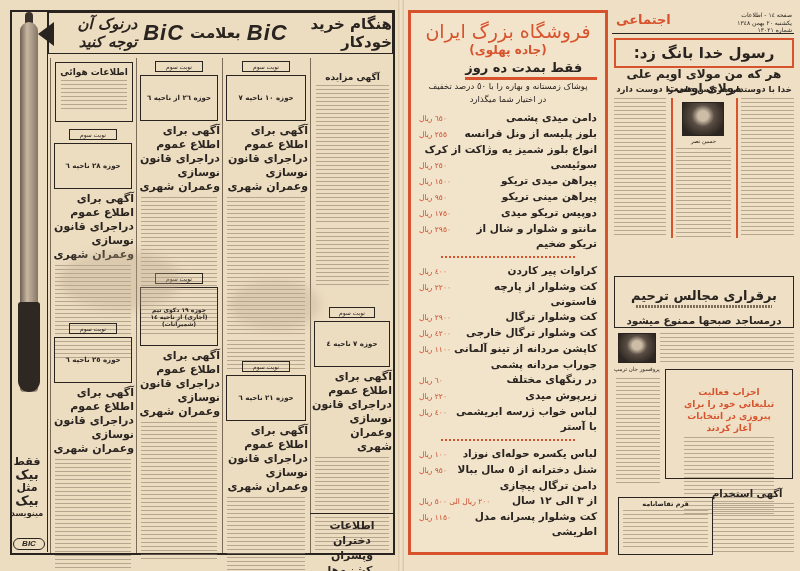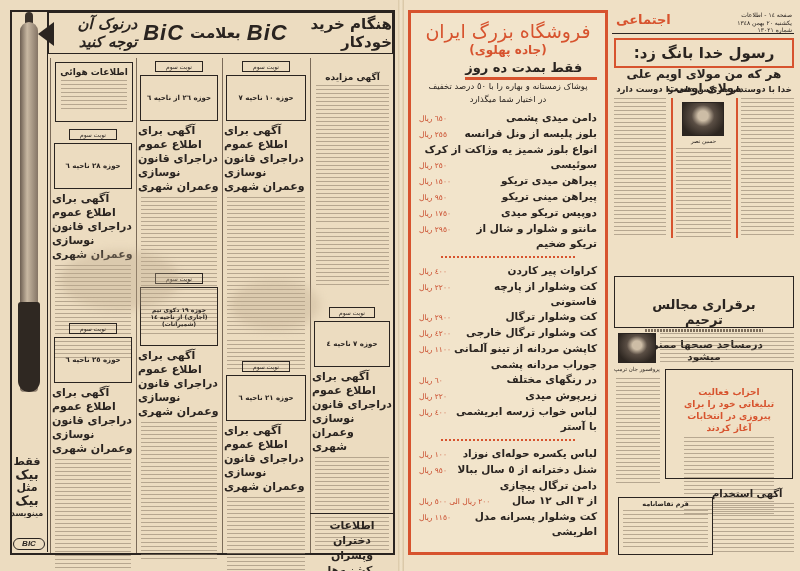--- a/index.html
+++ b/index.html
@@ -17,21 +17,21 @@
   .pen { position: absolute; left: 8px; top: 10px; width: 18px; height: 370px; background: linear-gradient(90deg, #6d5f52, #c8b8a2 40%, #857565); border-radius: 9px 9px 4px 4px; }
   .pen-tip { position: absolute; left: 13px; top: 0px; width: 8px; height: 16px; background: #3a322b; border-radius: 4px 4px 0 0; }
   .pen-cap { position: absolute; left: 6px; top: 290px; width: 22px; height: 90px; background: #2f2822; border-radius: 3px 3px 11px 11px; }
   .arrow-icon { position: absolute; left: 38px; top: 22px; width: 0; height: 0; border-top: 12px solid transparent; border-bottom: 12px solid transparent; border-right: 16px solid #2a2420; }
   .pen-slogan { position: absolute; left: 10px; top: 455px; width: 34px; text-align: center; font-weight: bold; font-size: 11px; line-height: 13px; }
   .pen-bic { position: absolute; left: 13px; top: 538px; width: 32px; height: 12px; border: 1.5px solid #2a2420; border-radius: 6px; font-size: 8px; font-style: italic; font-weight: 900; text-align: center; line-height: 9px; font-family: "Liberation Sans", sans-serif; }
   .col { position: absolute; top: 58px; border-left: 1px solid #7a6a58; height: 495px; }
   .col-box { position: absolute; border: 1px solid #2a2420; background: transparent; }
   .label-box { border: 1px solid #2a2420; font-size: 6px; text-align: center; padding: 1px 0; margin: 3px auto; width: 55%; }
   .region-box { border: 1px solid #2a2420; font-size: 7px; font-weight: bold; text-align: center; padding: 18px 0; margin: 2px 4px; }
-  .ad-title { font-weight: bold; font-size: 11px; text-align: left; line-height: 14px; margin: 3px 2px; }
+  .ad-title { font-weight: bold; font-size: 11px; text-align: right; line-height: 14px; margin: 3px 2px; }
   .fill { margin: 3px 5px; height: 60px; background: repeating-linear-gradient(180deg, #8a7a66 0 1px, transparent 1px 4px); opacity: .55; }
   .fill.tall { height: 140px; }
   .fill.mid { height: 95px; }
   .fill.short { height: 30px; }
   .note-title { font-size: 9px; font-weight: bold; text-align: center; margin: 4px 0 2px; }
   .bottom-head { font-weight: bold; font-size: 11px; text-align: center; line-height: 15px; border-top: 1px solid #2a2420; padding-top: 4px; }
   
   .store-ad { position: absolute; left: 408px; top: 10px; width: 200px; height: 545px; border: 3px solid #d7532e; background: #f2e4cb; padding: 6px 8px; }
   .store-title { color: #d7532e; font-weight: normal; font-size: 19px; text-align: center; line-height: 24px; }
   .store-sub { color: #d7532e; font-size: 12px; text-align: center; font-weight: bold; }
@@ -46,21 +46,21 @@
   .page-info { position: absolute; right: 2px; top: 1px; font-size: 6px; line-height: 7.5px; text-align: right; }
   .headline-box { position: absolute; left: 614px; top: 38px; width: 180px; border: 2px solid #d7532e; padding: 4px 4px; }
   .headline { font-size: 15px; font-weight: bold; text-align: center; }
   .subhead { position: absolute; left: 614px; top: 67px; width: 180px; font-size: 12px; font-weight: bold; text-align: center; }
   .subhead2 { position: absolute; left: 614px; top: 84px; width: 180px; font-size: 8.5px; font-weight: bold; text-align: center; }
   .news-cols { position: absolute; left: 614px; top: 98px; width: 180px; height: 140px; }
   .nc { position: absolute; top: 0; height: 140px; background: repeating-linear-gradient(180deg, #7d6e5c 0 1px, transparent 1px 4px); opacity: .5; }
   .red-rule { position: absolute; width: 1.5px; background: #d7532e; }
   .photo { position: absolute; background: radial-gradient(ellipse at 50% 40%, #cdbda6 0 18%, #5a4e44 40%, #2d2620 80%); border: 1px solid #2a2420; }
   .caption { position: absolute; font-size: 5.5px; text-align: center; }
-  .mosque-box { position: absolute; left: 614px; top: 276px; width: 180px; height: 52px; border: 1.5px solid #2a2420; padding: 20px; }
+  .mosque-box { position: absolute; left: 614px; top: 276px; width: 180px; height: 52px; border: 1.5px solid #2a2420; padding: 11px; }
   .mosque-title { font-size: 13px; font-weight: bold; text-align: center; }
   .mosque-sub { font-size: 10.5px; font-weight: bold; text-align: center; margin-top: 6px; }
   .mosque-bar { height: 3px; margin: 2px 10px; background: repeating-linear-gradient(90deg, #7d6e5c 0 2px, transparent 2px 3px); }
   .parties-box { position: absolute; left: 665px; top: 369px; width: 128px; height: 110px; border: 1.5px solid #2a2420; padding: 16px; }
   .parties-title { color: #d7532e; font-size: 9px; font-weight: bold; text-align: center; line-height: 12px; }
   .hire-title { position: absolute; left: 712px; top: 488px; font-size: 10px; font-weight: bold; }
   .form-box { position: absolute; left: 618px; top: 497px; width: 95px; height: 58px; border: 1.5px solid #2a2420; }
   .form-title { font-size: 6.5px; font-weight: bold; text-align: center; margin-top: 2px; }
   .stain { position: absolute; border-radius: 50%; background: rgba(190, 170, 140, .35); filter: blur(4px); }
 </style>

